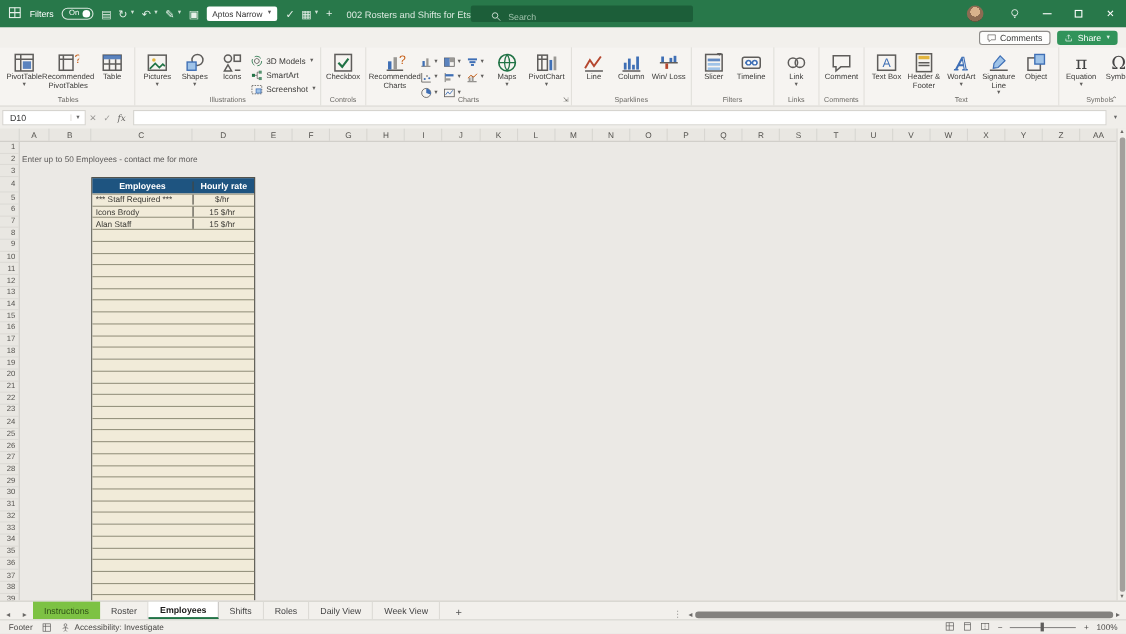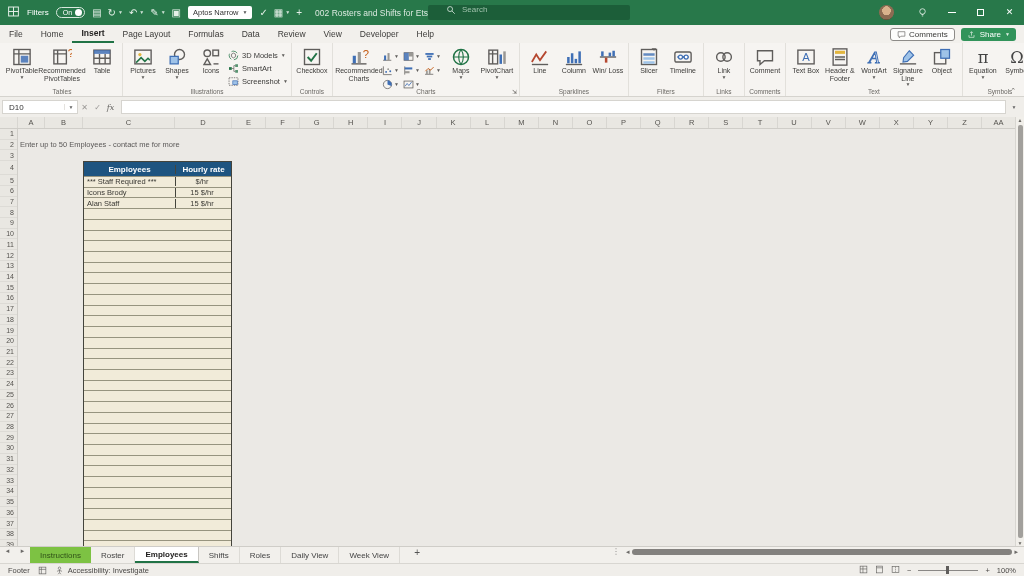--- a/index.html
+++ b/index.html
@@ -12,21 +12,21 @@
   .qat{font-size:10px;color:#E6F0E9;display:flex;align-items:center;gap:2px}
   .qat .dd8{font-size:5px;color:#CFE2D6}
   .toggle{display:flex;align-items:center;gap:3px;border:1px solid #D9E8DE;border-radius:7px;
           height:11px;padding:0 2px 0 6px;font-size:7px;color:#fff}
   .knob{width:7px;height:7px;border-radius:50%;background:#fff}
   .fontbox{background:#fff;color:#333;border-radius:2px;height:13px;display:flex;align-items:center;
            gap:4px;padding:0 5px;font-size:7.5px}
   .fontbox .dd8{color:#555;font-size:5px}
   .doc-title{font-size:8.5px;color:#DBE9E0;display:flex;gap:5px;align-items:center;margin-left:6px}
   #searchbox{position:absolute;left:428px;top:5px;width:202px;height:15px;background:#1C5E39;
-             border-radius:2px;display:flex;align-items:flex-start;gap:5px;padding-left:34px;
+             border-radius:2px;display:flex;align-items:flex-end;gap:5px;padding-left:34px;
              font-size:8px;color:#9FC2AC}
   .tb-right{margin-left:auto;display:flex;align-items:center;height:100%}
   .avatar{width:15px;height:15px;border-radius:50%;margin-right:14px;
           background:radial-gradient(circle at 50% 38%,#D9B28C 0 36%,#8D6B52 37% 70%,#6e4f3a 71%)}
   .winbtn{width:29px;height:100%;display:flex;align-items:center;justify-content:center;color:#fff}
   .min-glyph{width:8px;height:1px;background:#fff}
   .res-glyph{width:7px;height:7px;border:1px solid #fff}
   .close-glyph{font-size:9px;line-height:9px}
   
   #tabrow{position:absolute;top:25px;left:0;right:0;height:18px;background:#F2F0EC;
@@ -90,21 +90,21 @@
         border-top:1px solid #97947F;font-size:7.5px;color:#3A3934}
   .trow:first-of-type{border-top:1px solid #44443C}
   .trow .tc-name{padding-left:3px}
   .trow .tc-val{text-align:center;padding-right:3px}
   #vscroll{position:absolute;top:117px;right:0;width:9px;height:429px;background:#F1EFEA;
            border-left:1px solid #D8D6D1;display:flex;flex-direction:column;align-items:center;
            font-size:5px;color:#6B6965}
   .vthumb{width:5px;flex:1;margin:2px 0;background:#A2A09C;border-radius:2px}
   
   #tabsbar{position:absolute;top:546px;left:0;right:0;height:17px;background:#F2F0EC;
-           border-top:1px solid #CFCDC8;display:flex;align-items:flex-start}
+           border-top:1px solid #CFCDC8;display:flex;align-items:flex-end}
   .navarr{width:15px;text-align:center;font-size:7px;color:#6B6967}
   .stab{padding:0 10px;font-size:8px;color:#444;height:100%;display:flex;align-items:center;
         border-right:1px solid #DDDBD6}
   .stab.first-colored{background:#7DC243;color:#2F5117;border-right:none}
   .stab.active{background:#fff;color:#1C1B1A;font-weight:bold;border-right:1px solid #C8C6C2;
                border-bottom:2px solid #217346}
   .addsheet{margin-left:14px;font-size:10px;color:#555}
   #hscroll{margin-left:auto;display:flex;align-items:center;gap:2px;padding-right:6px;width:412px}
   .dots{color:#8A8886;font-size:8px;margin-right:4px}
   .hsarr{font-size:7px;color:#6B6967}
@@ -179,32 +179,20 @@
           <span class="min-glyph"></span>
         </span>
       <span class="winbtn">
           <span class="res-glyph"></span>
         </span>
       <span class="winbtn close-glyph">✕</span>
     </div>
   </div>
 
   <div id="tabrow">
-    <div id="ribbontabs">
-        <span class="rtab">File</span>
-        <span class="rtab">Home</span>
-        <span class="rtab active">Insert</span>
-        <span class="rtab">Page Layout</span>
-        <span class="rtab">Formulas</span>
-        <span class="rtab">Data</span>
-        <span class="rtab">Review</span>
-        <span class="rtab">View</span>
-        <span class="rtab">Developer</span>
-        <span class="rtab">Help</span>
-      </div>
     <div class="tabrow-right">
       <span class="comments-btn">
         <svg width="9" height="9" viewBox="0 0 16 16">
             <path d="M2 3h12v8H7l-3 3v-3H2z" class="k"></path>
           </svg>
         <span>Comments</span>
       </span>
       <span class="share-btn">
         <svg width="9" height="9" viewBox="0 0 16 16">
             <path d="M8 10V3M5.5 5.5L8 3l2.5 2.5M3.5 9v4h9V9" class="kw"></path>

